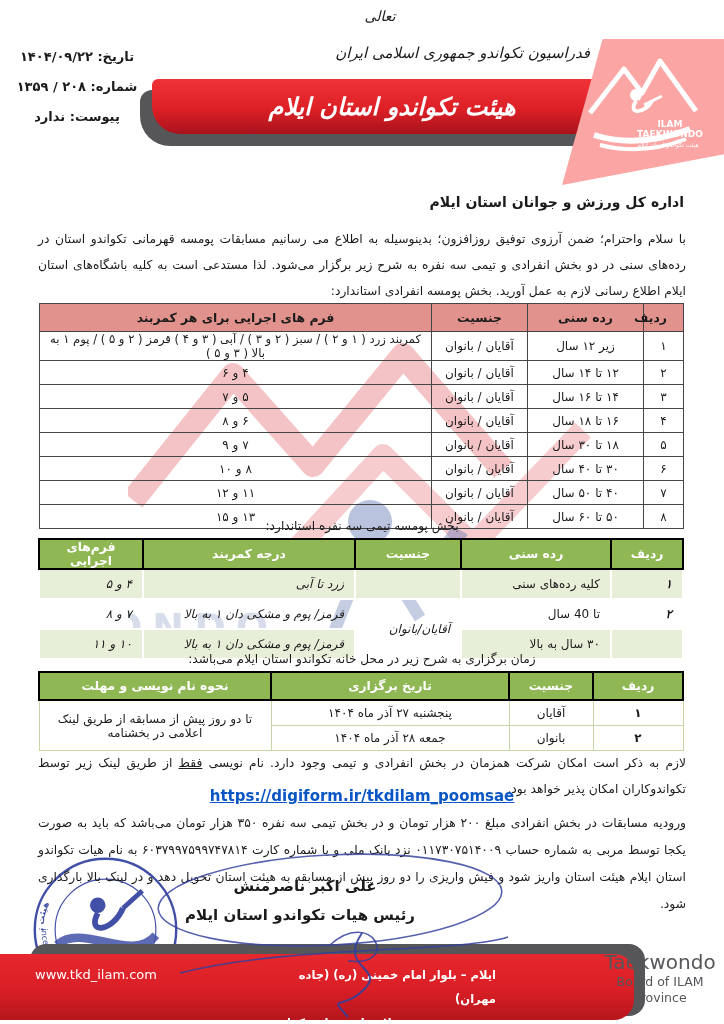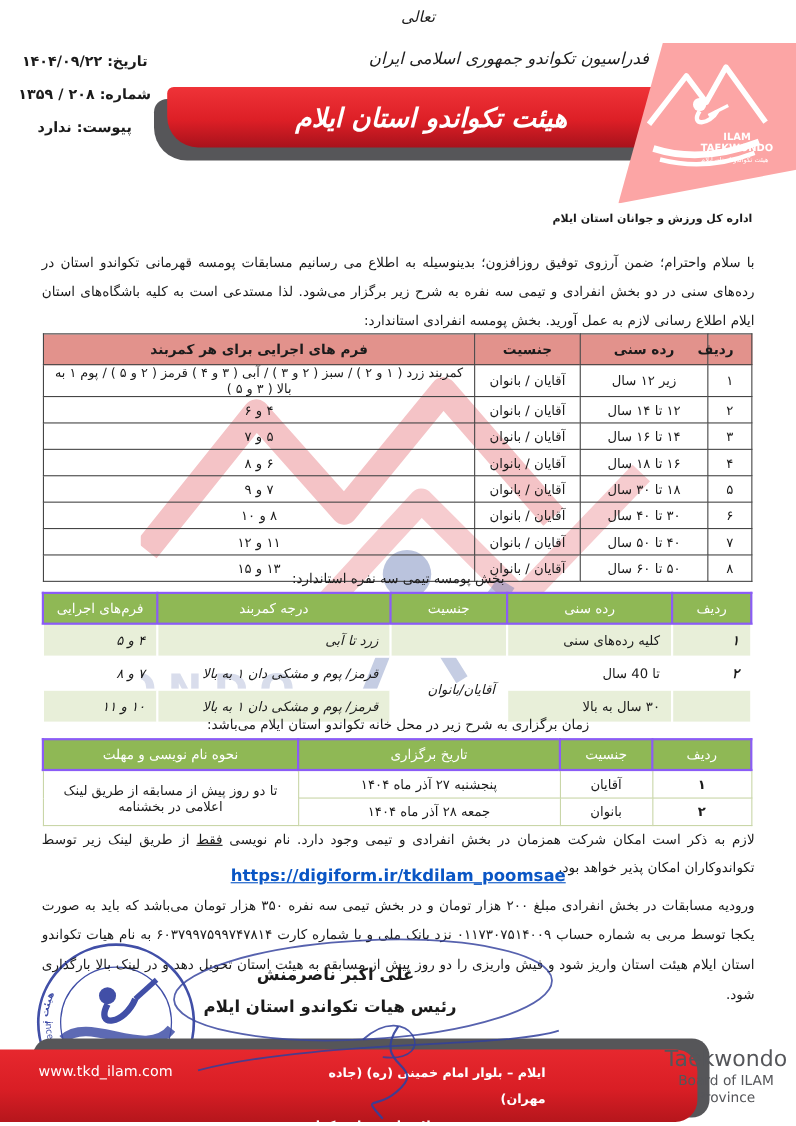--- a/index.html
+++ b/index.html
@@ -15,40 +15,40 @@
   .banner-shadow{top:90px;left:140px;width:505px;height:56px;background:#565659;
         border-radius:12px 12px 16px 30px;z-index:1;}
   .banner{top:79px;left:152px;width:480px;height:55px;z-index:2;
         background:linear-gradient(180deg,#ef3338 0%,#dd1f26 55%,#a8121c 100%);
         border-radius:6px 6px 6px 28px;display:flex;align-items:center;justify-content:center;}
   .banner span{color:#fff;font-size:24px;font-weight:bold;font-style:italic;letter-spacing:1px;}
   .trapezoid{top:39px;left:548px;width:176px;height:146px;background:#fca5a5;z-index:3;
         clip-path:polygon(31% 0,100% 0,100% 79%,8% 100%);}
 
   
-  .recipient{top:194px;right:40px;font-size:10px;font-weight:bold;z-index:2;}
+  .recipient{top:194px;right:40px;font-size:14px;font-weight:bold;z-index:2;}
   .para{left:38px;right:38px;text-align:justify;font-size:12.3px;line-height:26px;z-index:2;}
   .intro{top:226px;}
   .note{top:750px;}
   .fees{top:810px;line-height:27px;}
   .caption{left:0;width:724px;text-align:center;font-size:12.2px;z-index:2;}
   .u{text-decoration:underline;}
 
   
   .twrap{left:40px;width:644px;z-index:2;}
   table{width:644px;border-collapse:collapse;table-layout:fixed;direction:rtl;}
   
   .t1 th{background:#e2928c;border:1px solid #454545;font-size:12.4px;font-weight:bold;
          height:27px;padding:0 16px;}
   .t1 td{border:1px solid #454545;font-size:12px;height:23px;text-align:center;
          padding:0 6px;background:transparent;}
   .t1 td.longcell{font-size:11.6px;}
   
-  .t2 th,.t3 th{background:#8fb855;color:#fff;font-weight:normal;font-size:12.3px;height:26px;
-         border:2px solid #8b5cf6;padding:0 8px;}
+  .t2 th,.t3 th{background:#8fb855;color:#fff;font-weight:bold;font-size:12.3px;height:26px;
+         border:2px solid #000000;padding:0 8px;}
   .t2 td{border:2px solid #fff;font-size:12px;height:28px;padding:0 10px;}
   .t2 .gl{background:#e8efd9;}
   .t2 .gw{background:transparent;}
   .t2 td.c{text-align:right;font-style:italic;}
   .t2 td.r{text-align:right;}
   .t2 td.bold{font-weight:bold;}
   .t3 td{border:1px solid #c9d6a8;font-size:12px;height:24px;text-align:center;
          padding:0 8px;background:transparent;}
   .t3 td.bold{font-weight:bold;}
   .t1wrap{top:303px;} .t2wrap{top:538px;} .t3wrap{top:671px;}

